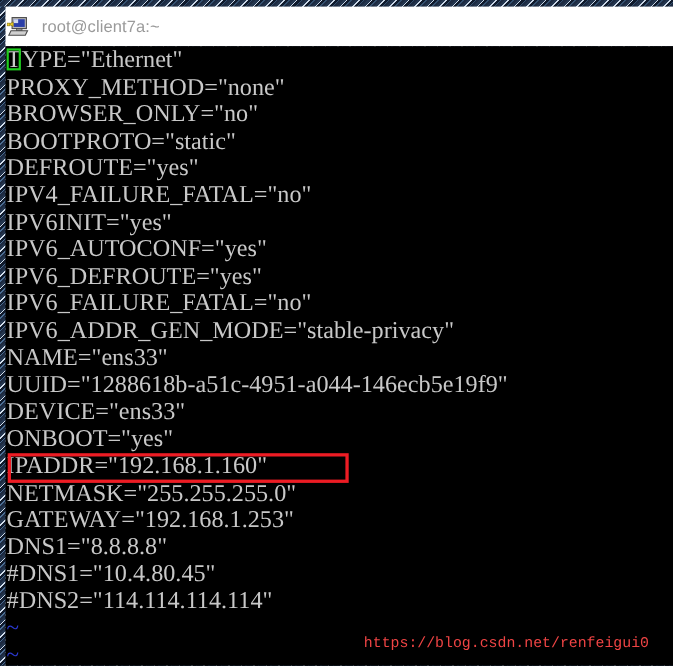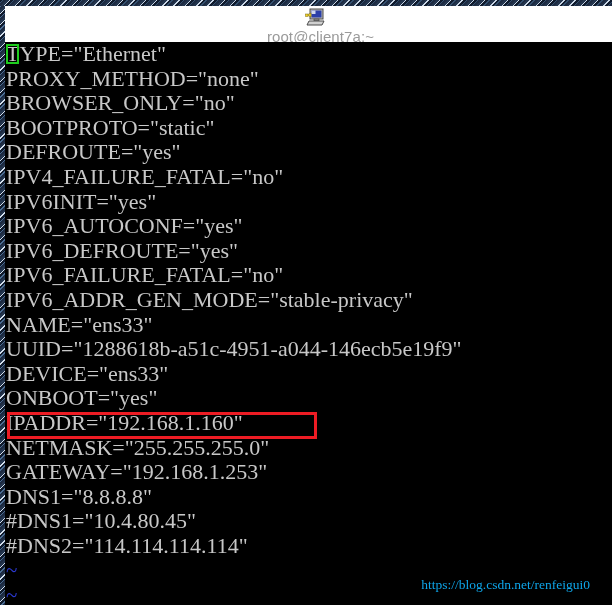--- a/index.html
+++ b/index.html
@@ -43,22 +43,21 @@
   
   #titlebar {
     position: absolute;
     left: 0; top: 0;
     width: 607px;
     height: 36px;
     background: #ffffff;
     display: flex;
     align-items: center;
     box-sizing: border-box;
-    padding-left: 24px;
-    flex-direction: column;
+    padding-left: 1px;
   }
   #title-icon {
     width: 22px;
     height: 22px;
     position: relative;
     flex: 0 0 auto;
     margin-right: 10px;
   }
   #title-text {
     font-family: "Liberation Sans", sans-serif;
@@ -121,23 +120,23 @@
     border: 3px solid #ed1c24;
     box-sizing: border-box;
     pointer-events: none;
   }
 
   
   #watermark {
     position: absolute;
     right: 22px;
     bottom: 12px;
-    font-family: Liberation Serif, serif;
+    font-family: Liberation Mono, monospace;
     font-size: 13.5px;
-    color: #0ea5e9;
+    color: #ef4444;
     white-space: nowrap;
   }
 
   
   #left-sliver {
     position: absolute;
     left: 0;
     top: 6px;
     width: 5px;
     height: 599px;

